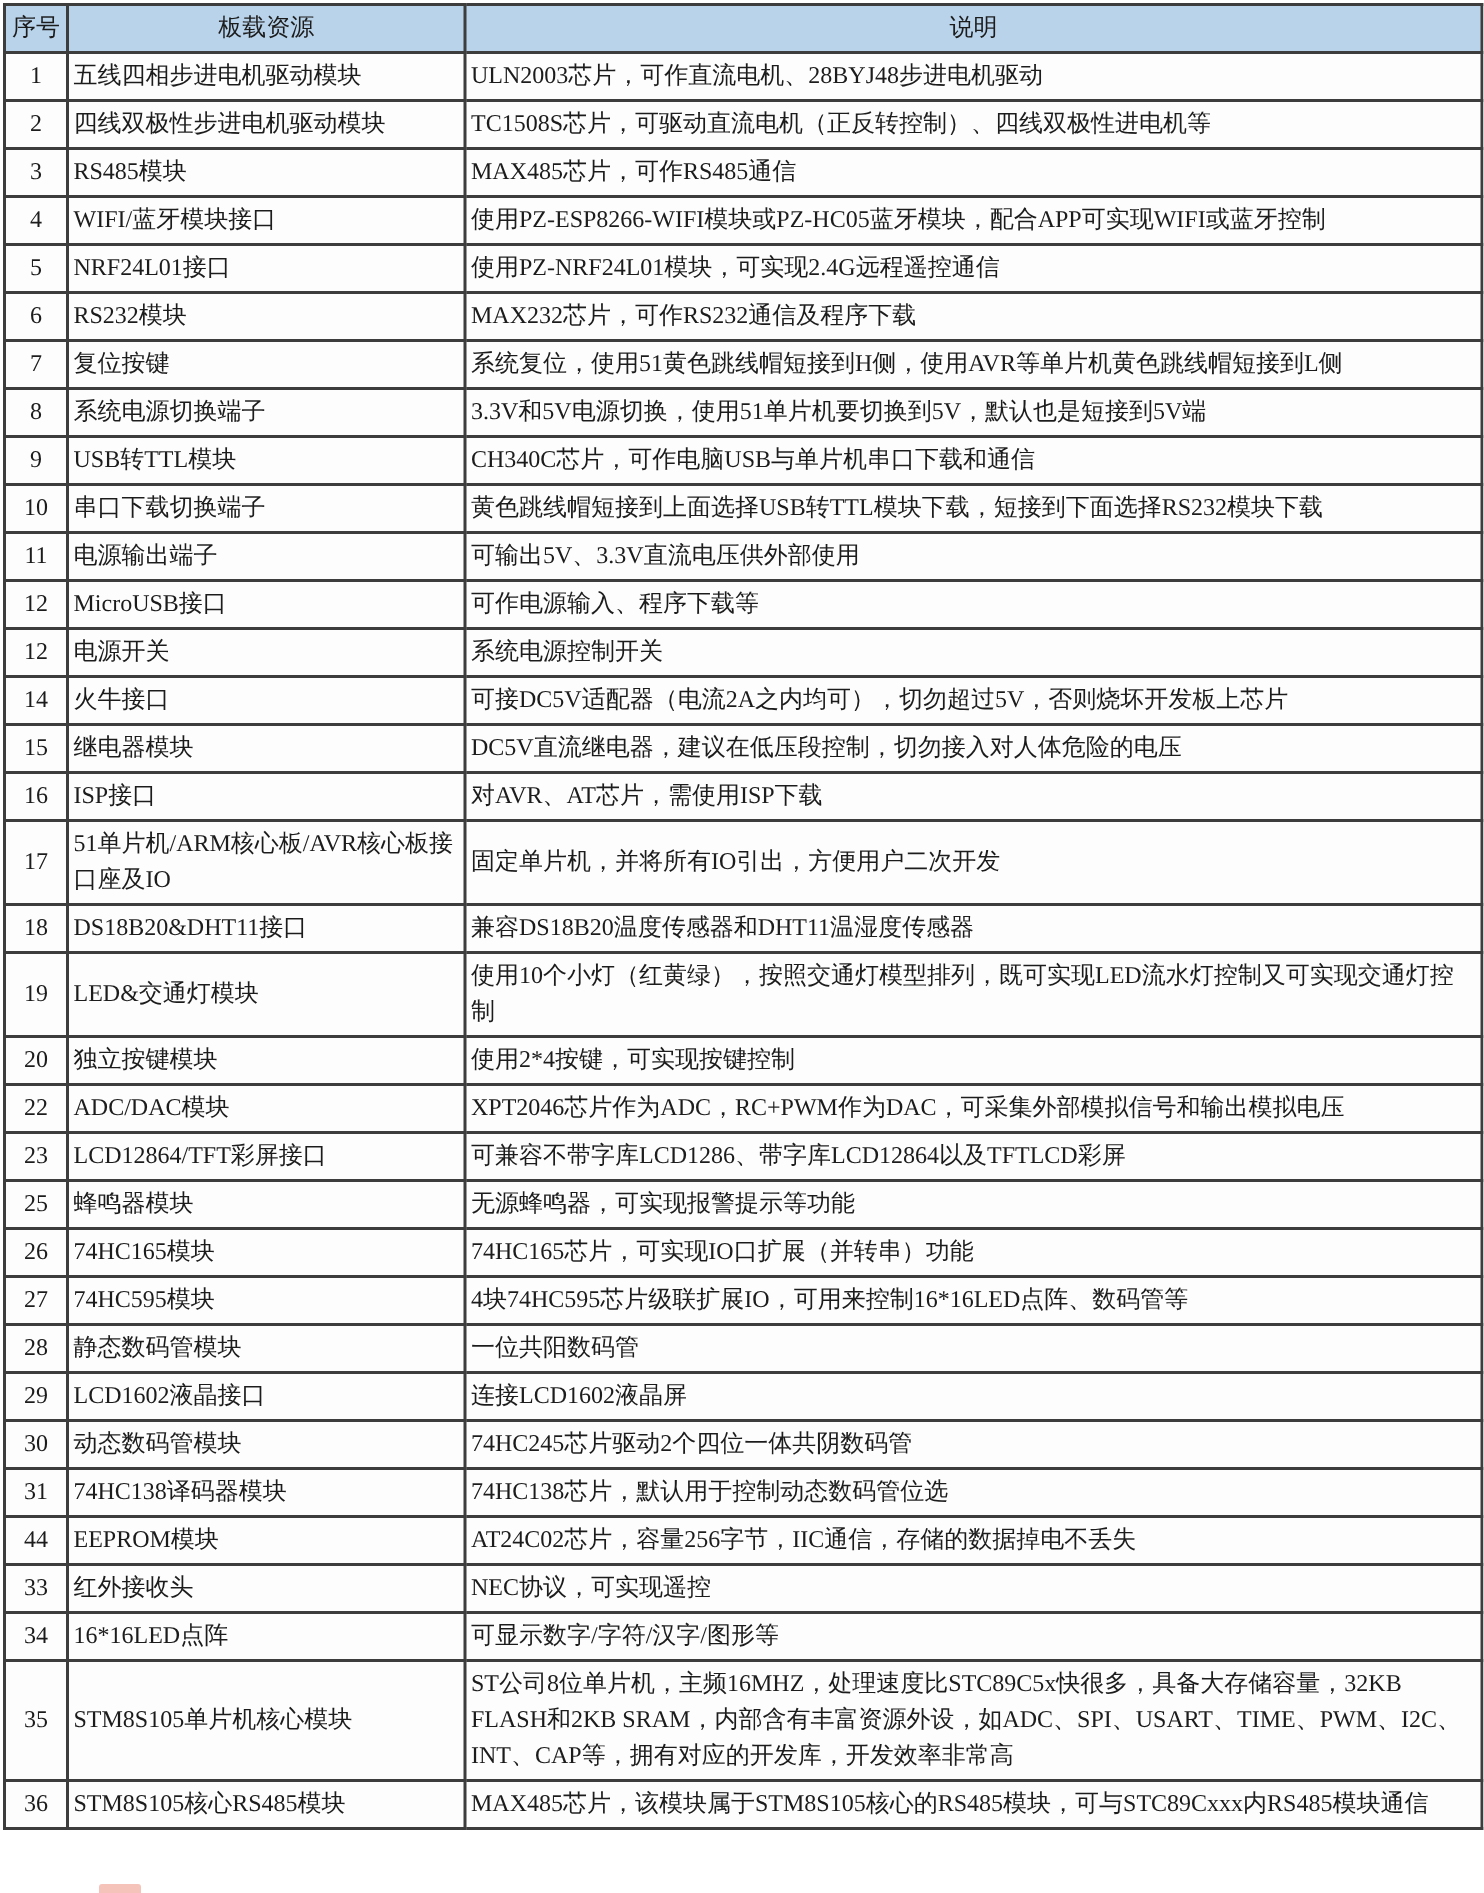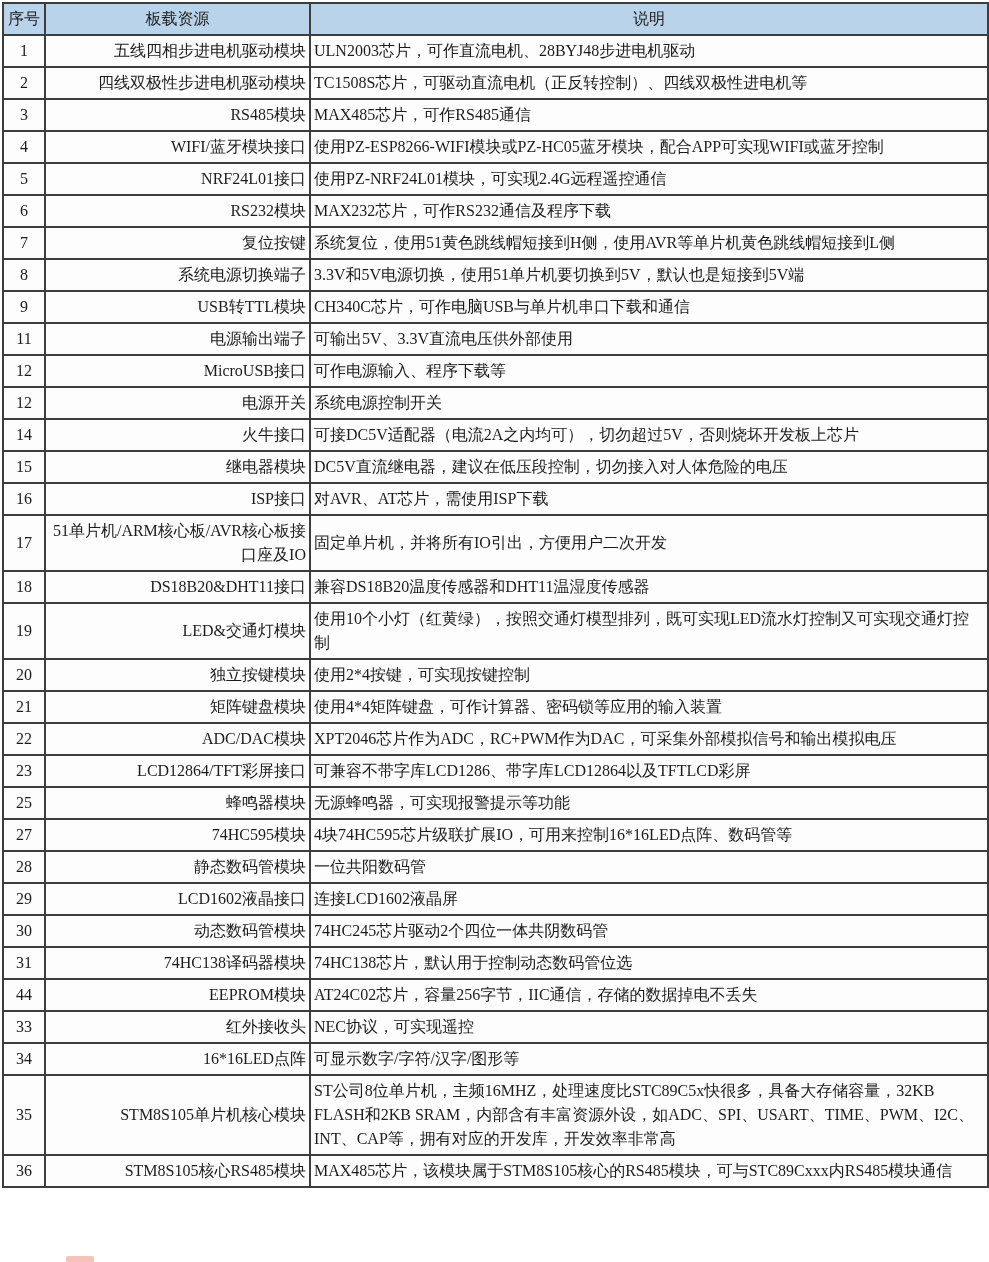--- a/index.html
+++ b/index.html
@@ -36,21 +36,21 @@
   col.c-resource { width: 265px; }
   col.c-desc { width: 678px; }
   thead th {
     background: var(--header-bg);
     font-weight: normal;
     text-align: center;
     height: 29px;
     padding: 1px 2px;
   }
   td.no { text-align: center; }
-  td.resource { text-align: right; }
+  td.resource { text-align: left; }
   td.description { text-align: left; padding-left: 4px; padding-right: 4px; }
   .scan-artifact {
     position: absolute;
     left: 66px; bottom: 0px;
     width: 28px; height: 6px;
     background: #f3b8ad;
     border-radius: 2px 2px 0 0;
     opacity: 0.85;
   }
 </style>
@@ -111,20 +111,25 @@
           <td class="no">8</td>
           <td class="resource">系统电源切换端子</td>
           <td class="description">3.3V和5V电源切换，使用51单片机要切换到5V，默认也是短接到5V端</td>
         </tr>
         <tr>
           <td class="no">9</td>
           <td class="resource">USB转TTL模块</td>
           <td class="description">CH340C芯片，可作电脑USB与单片机串口下载和通信</td>
         </tr>
         <tr>
+          <td class="no">10</td>
+          <td class="resource">串口下载切换端子</td>
+          <td class="description">黄色跳线帽短接到上面选择USB转TTL模块下载，短接到下面选择RS232模块下载</td>
+        </tr>
+        <tr>
           <td class="no">11</td>
           <td class="resource">电源输出端子</td>
           <td class="description">可输出5V、3.3V直流电压供外部使用</td>
         </tr>
         <tr>
           <td class="no">12</td>
           <td class="resource">MicroUSB接口</td>
           <td class="description">可作电源输入、程序下载等</td>
         </tr>
         <tr>
@@ -161,38 +166,38 @@
           <td class="no">19</td>
           <td class="resource">LED&amp;交通灯模块</td>
           <td class="description">使用10个小灯（红黄绿），按照交通灯模型排列，既可实现LED流水灯控制又可实现交通灯控制</td>
         </tr>
         <tr>
           <td class="no">20</td>
           <td class="resource">独立按键模块</td>
           <td class="description">使用2*4按键，可实现按键控制</td>
         </tr>
         <tr>
-          <td class="no">21</td>
-          <td class="resource">矩阵键盘模块</td>
-          <td class="description">使用4*4矩阵键盘，可作计算器、密码锁等应用的输入装置</td>
-        </tr>
-        <tr>
           <td class="no">22</td>
           <td class="resource">ADC/DAC模块</td>
           <td class="description">XPT2046芯片作为ADC，RC+PWM作为DAC，可采集外部模拟信号和输出模拟电压</td>
         </tr>
         <tr>
           <td class="no">23</td>
           <td class="resource">LCD12864/TFT彩屏接口</td>
           <td class="description">可兼容不带字库LCD1286、带字库LCD12864以及TFTLCD彩屏</td>
         </tr>
         <tr>
           <td class="no">25</td>
           <td class="resource">蜂鸣器模块</td>
           <td class="description">无源蜂鸣器，可实现报警提示等功能</td>
+        </tr>
+        <tr>
+          <td class="no">26</td>
+          <td class="resource">74HC165模块</td>
+          <td class="description">74HC165芯片，可实现IO口扩展（并转串）功能</td>
         </tr>
         <tr>
           <td class="no">27</td>
           <td class="resource">74HC595模块</td>
           <td class="description">4块74HC595芯片级联扩展IO，可用来控制16*16LED点阵、数码管等</td>
         </tr>
         <tr>
           <td class="no">28</td>
           <td class="resource">静态数码管模块</td>
           <td class="description">一位共阳数码管</td>

